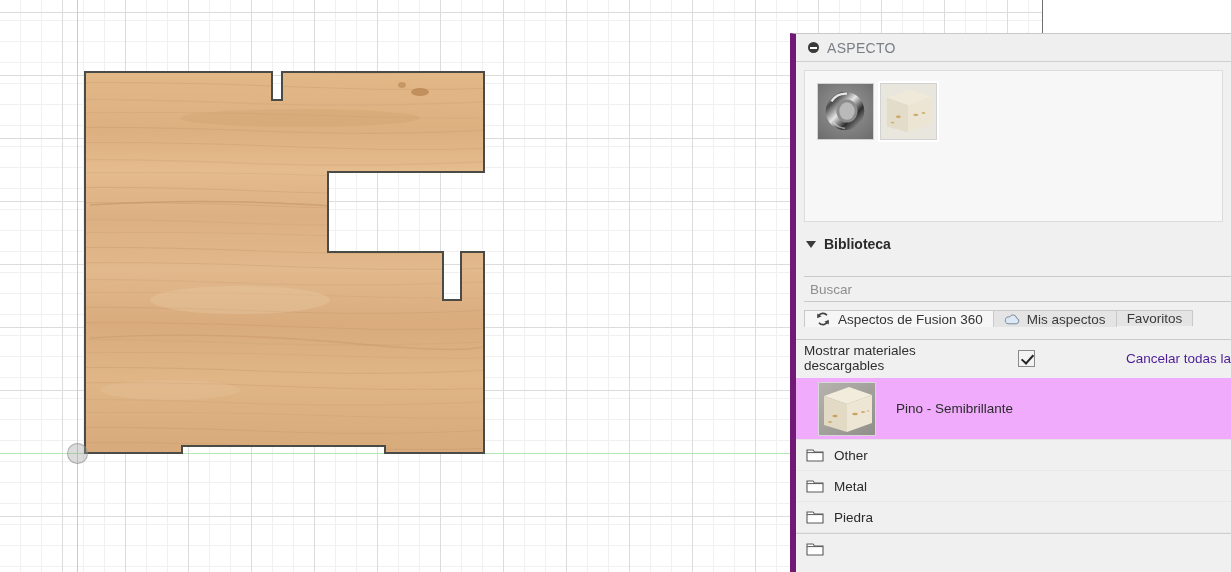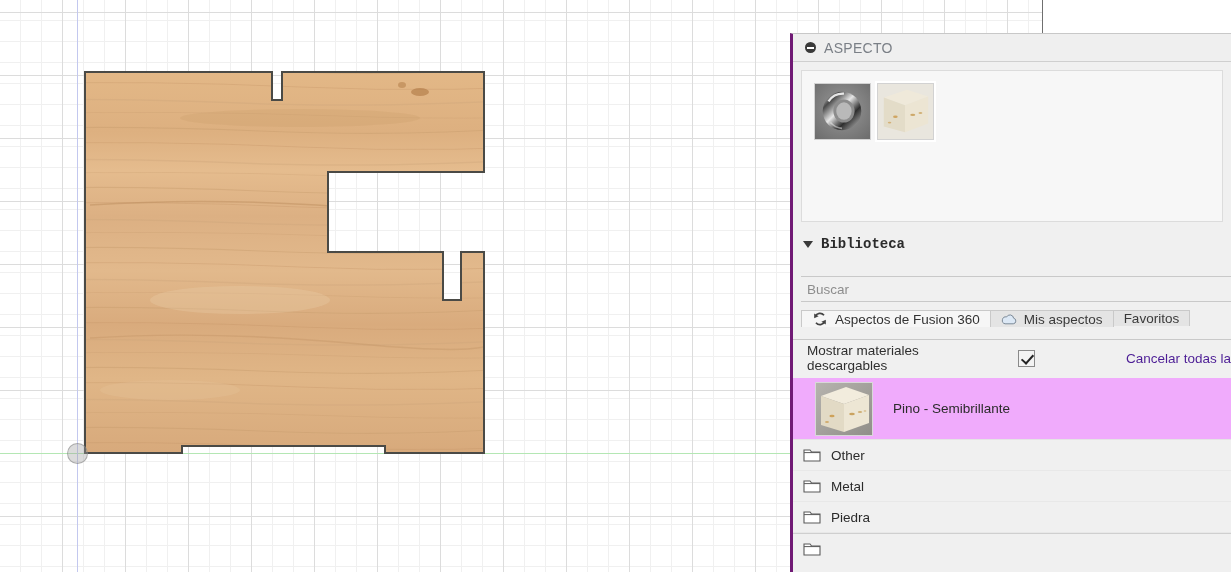--- a/index.html
+++ b/index.html
@@ -55,21 +55,21 @@
     position: absolute; left: 1042px; top: 0;
     width: 1px; height: 33px; background: #6f6f6f;
   }
   #body-svg { position: absolute; left: 0; top: 0; }
 
   
   #panel {
     position: absolute; left: 790px; top: 33px;
     width: 441px; height: 539px;
     background: #f0f0f0;
-    border-left: 3px solid #701a75;
+    border-left: 6px solid #701a75;
     border-top: 1px solid #c8c8c8;
     overflow: hidden;
   }
   .panel-header {
     height: 28px;
     display: flex; align-items: center;
     padding-left: 12px;
     background: #efefef;
     border-bottom: 1px solid #cfcfcf;
   }
@@ -99,21 +99,20 @@
     background: #ffffff;
     overflow: hidden;
   }
   .swatch.selected { outline: 2px solid #ffffff; }
   .sw-img { width: 100%; height: 100%; display: block; }
 
   
   .lib-header {
     display: flex; align-items: center;
     padding: 14px 0 8px 10px;
-    font-family: Liberation Mono, monospace;
   }
   .tri-down {
     width: 0; height: 0; margin-right: 8px;
     border-left: 5px solid transparent;
     border-right: 5px solid transparent;
     border-top: 7px solid #3a3a3a;
   }
   .lib-title { font-size: 14px; font-weight: bold; color: #2b2b2b; }
 
   .search-wrap { padding: 16px 0 0 8px; }
@@ -141,21 +140,21 @@
     background: #e4e4e4;
     border: 1px solid #c9c9c9;
     border-bottom: none;
     margin-right: -1px;
   }
   .tab.active { background: #f6f6f6; color: #333; }
   .tab-icon { width: 16px; height: 16px; flex: none; display: block; }
 
   .opt-row {
     display: flex; align-items: center;
-    height: 36px; padding-left: 14px;
+    height: 36px; padding-left: 8px;
   }
   .opt-label { font-size: 13.5px; color: #2f2f2f; }
   .checkbox {
     width: 17px; height: 17px; margin-left: 24px;
     background: #f3f3f3;
     border: 1px solid #8a8a8a;
     position: relative; flex: none;
   }
   .checkbox::after {
     content: ""; position: absolute; left: 5px; top: 1px;

